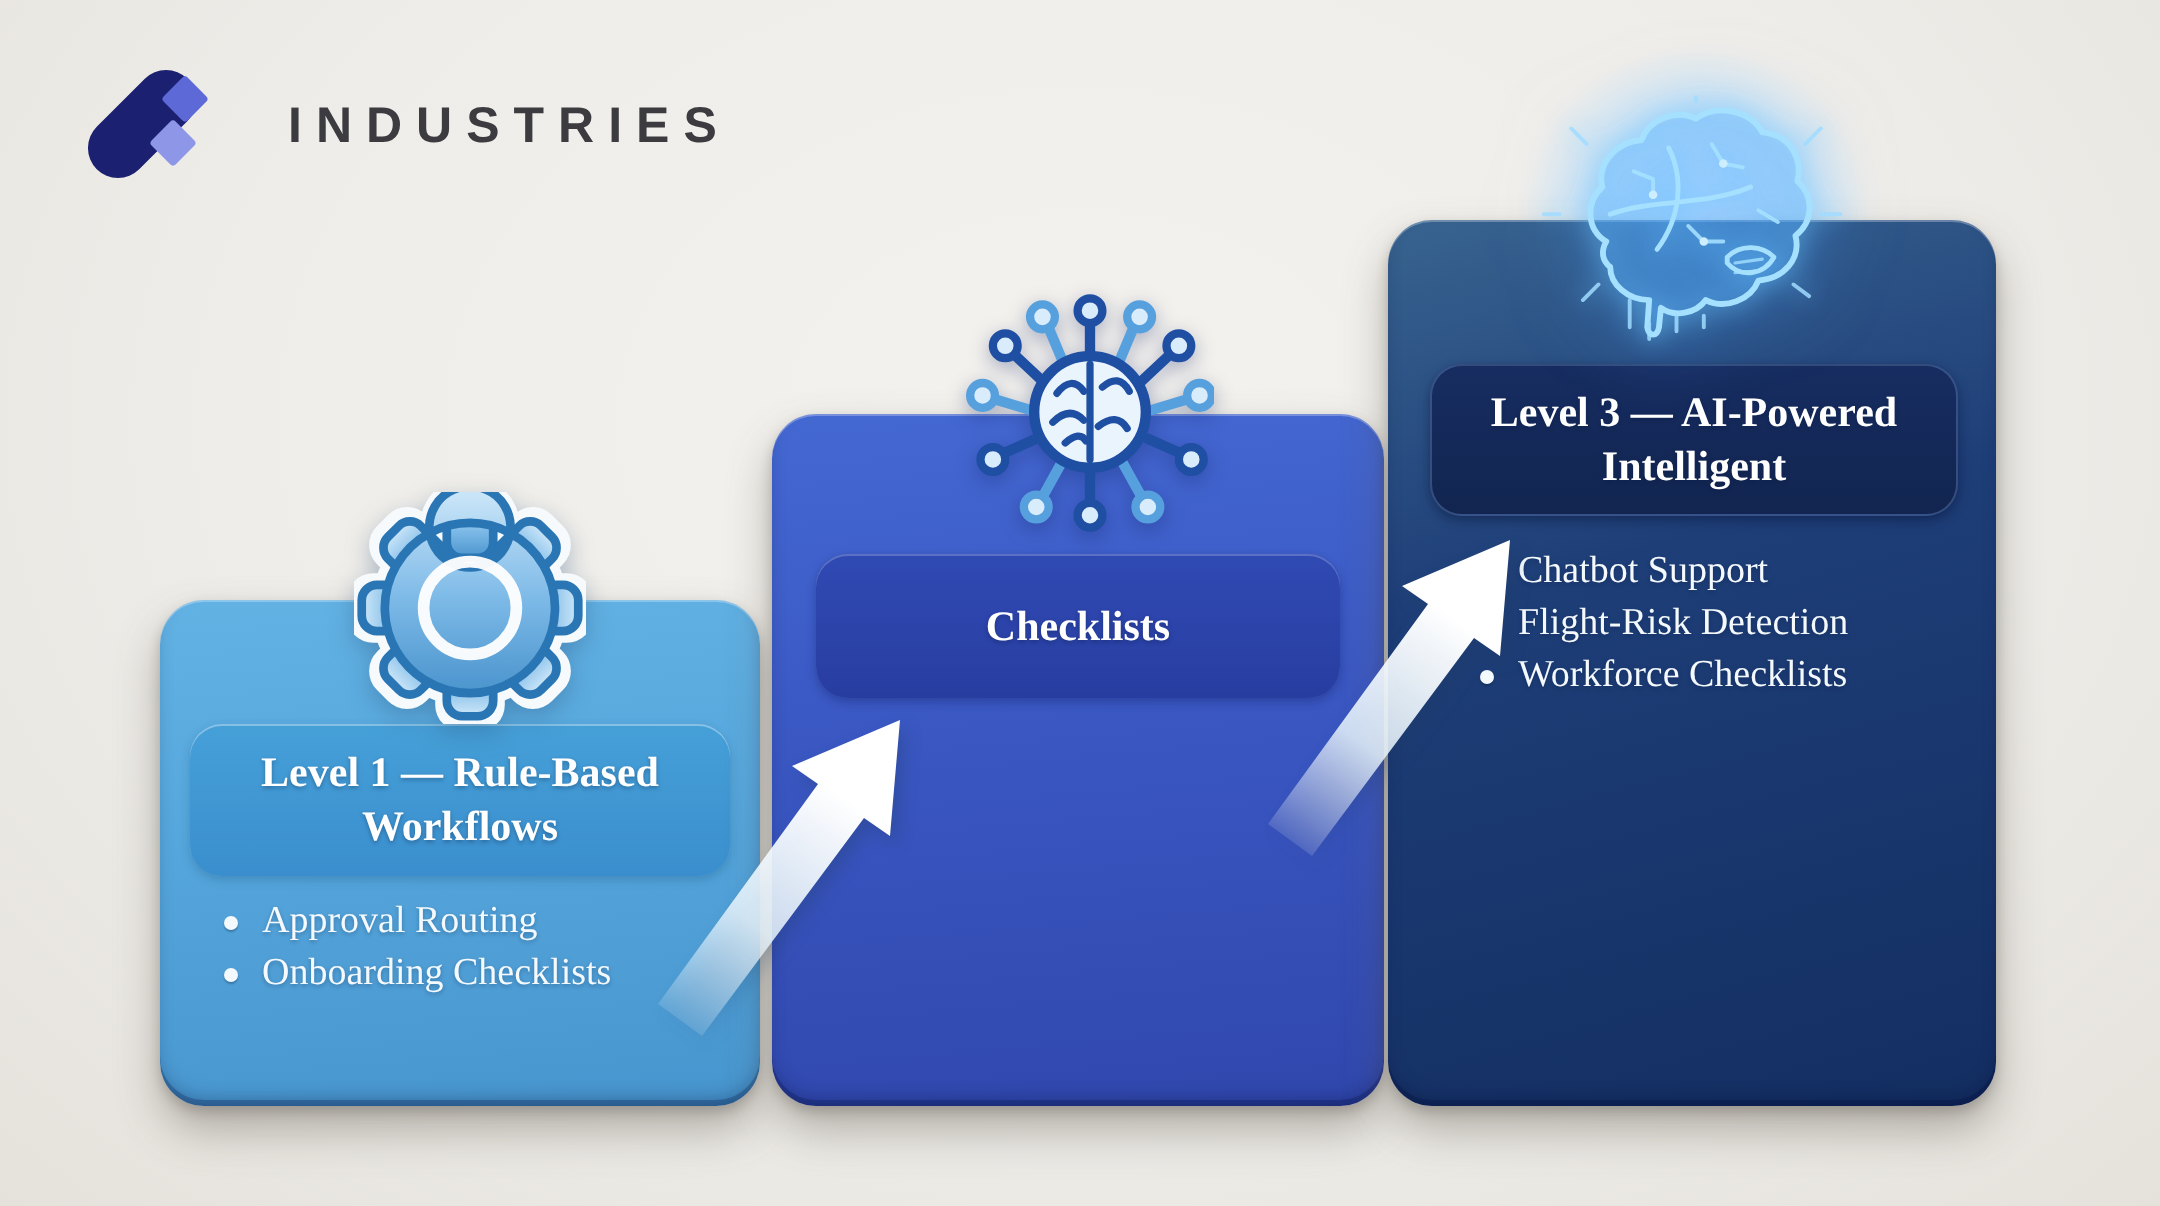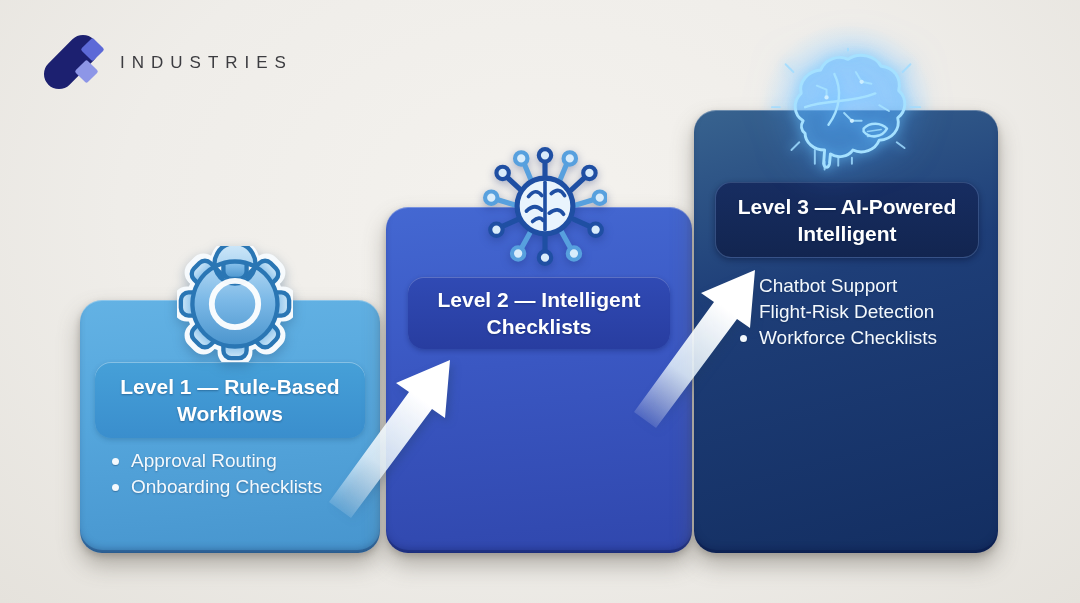--- a/index.html
+++ b/index.html
@@ -7,30 +7,31 @@
     position:relative;width:1080px;height:603px;overflow:hidden;
     background:radial-gradient(ellipse at 50% 35%, #f4f2ee 0%, #efede9 55%, #e5e2dc 100%);
     font-family:"Liberation Sans", sans-serif;
   }
   
   .brand{position:absolute;left:52px;top:30px;width:320px;height:66px;display:flex;align-items:center;}
   .brand-mark{position:relative;width:62px;height:62px;}
   .brand-bar{position:absolute;left:4px;top:-2px;width:30px;height:64px;background:#1c2070;border-radius:15px;transform:rotate(45deg);}
   .brand-d1{position:absolute;left:32px;top:9px;width:17px;height:17px;background:#5c69d7;transform:rotate(45deg);border-radius:2px;}
   .brand-d2{position:absolute;left:26px;top:31px;width:17px;height:17px;background:#8d96e7;transform:rotate(45deg);border-radius:2px;}
-  .brand-name{margin-left:6px;font-size:17px;font-weight:400;letter-spacing:7px;color:#3c3c40;}
+  .brand-name{margin-left:30px;font-size:25px;font-weight:700;letter-spacing:7px;color:#3c3c40;}
   
   .card{
     position:absolute;border-radius:22px;z-index:1;
     box-shadow:
       inset 0 1px 0 rgba(255,255,255,.28),
       inset 0 -6px 10px -4px rgba(0,10,50,.38),
       inset 0 -3px 0 rgba(0,10,60,.22),
       0 12px 22px rgba(95,90,82,.42),
       0 3px 6px rgba(95,90,82,.3);
+    font-family: Liberation Serif, serif;
   }
   .card1{left:80px;top:300px;width:300px;height:253px;
     background:linear-gradient(175deg,#63b2e4 0%,#55a6dc 45%,#4795ce 100%);}
   .card2{left:386px;top:207px;width:306px;height:346px;
     background:linear-gradient(175deg,#4468d2 0%,#3a57c2 45%,#3047ad 100%);}
   .card3{left:694px;top:110px;width:304px;height:443px;
     background:linear-gradient(165deg,#38638f 0%,#1e3e78 38%,#132e61 100%);}
   .card-header{
     position:absolute;display:flex;flex-direction:column;align-items:center;justify-content:center;
     border-radius:16px;text-align:center;color:#fff;font-weight:700;font-size:21px;line-height:27px;
@@ -95,21 +96,20 @@
         </li>
       <li>
           <span class="dot"></span>
           <span>Onboarding Checklists</span>
         </li>
     </ul>
   </div>
 
   <div class="card card2">
     <div class="card-header">
-      <span>Level 2 — Intelligent</span>
       <span>Checklists</span>
     </div>
     <ul class="bullets">
     </ul>
   </div>
 
   <div class="card card3">
     <div class="card-header">
       <span>Level 3 — AI-Powered</span>
       <span>Intelligent</span>

